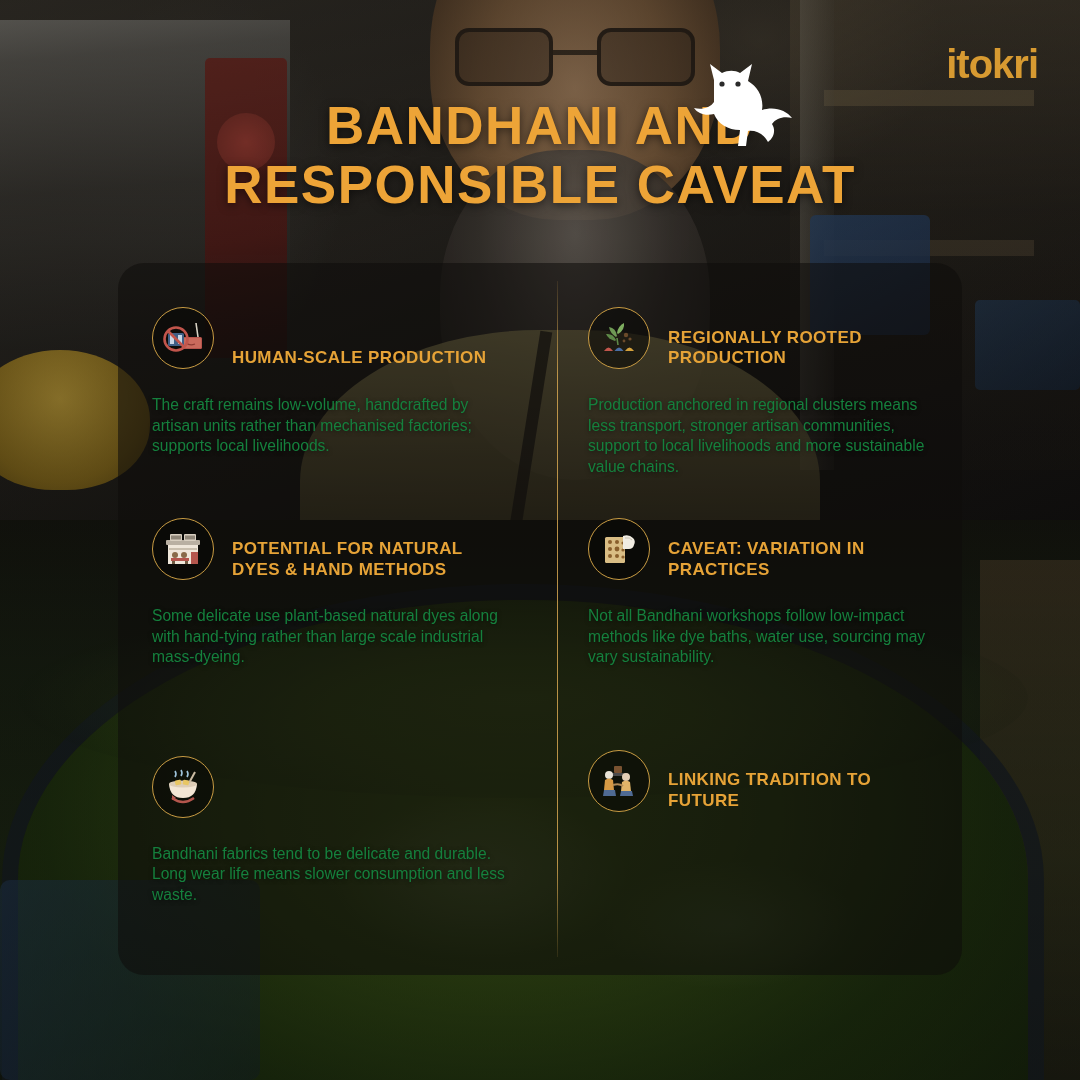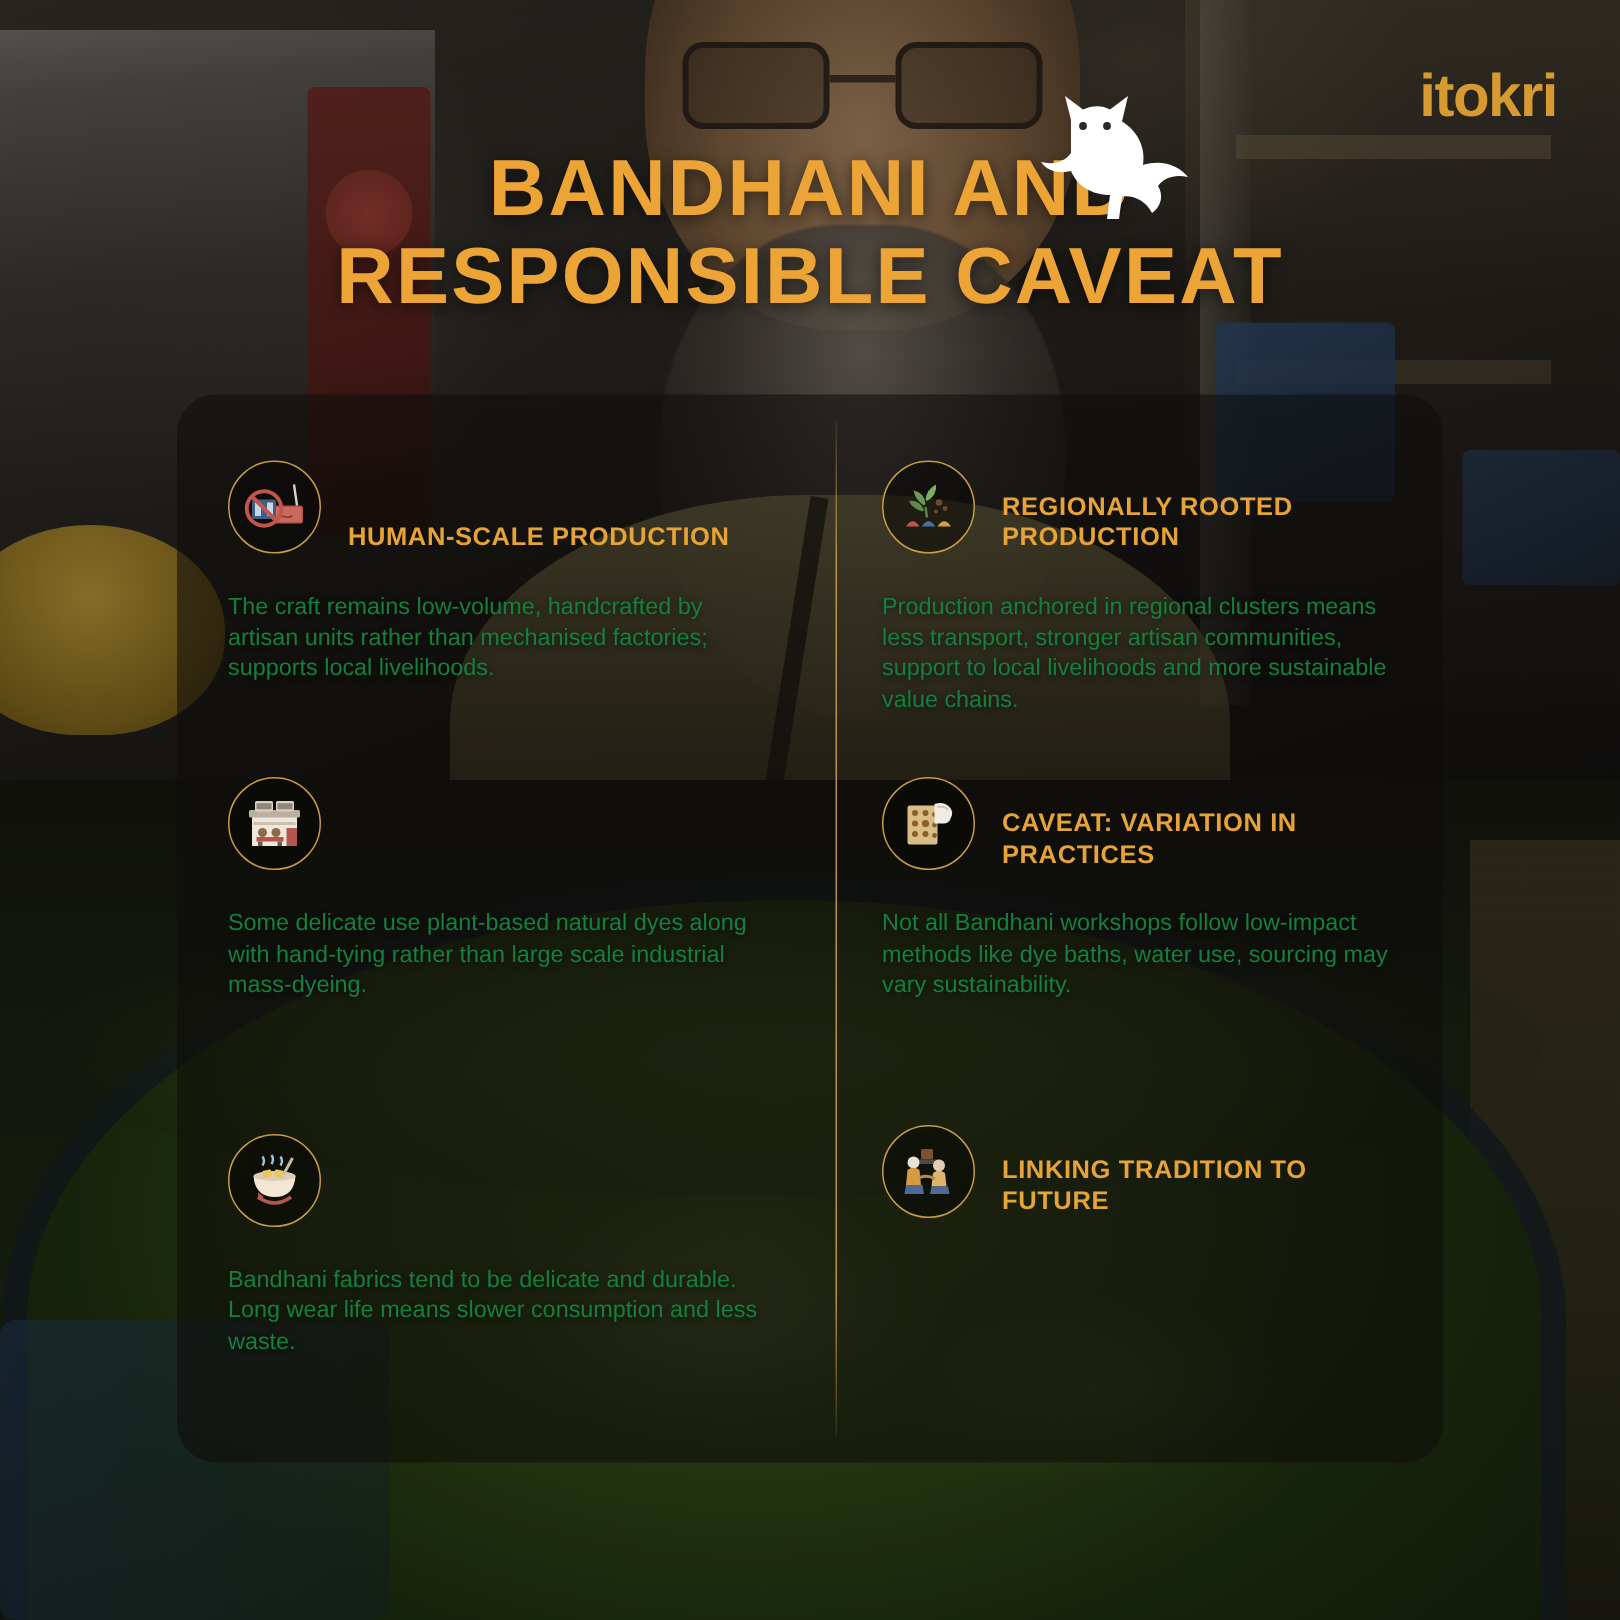--- a/index.html
+++ b/index.html
@@ -334,20 +334,21 @@
             <rect x="25" y="9.5" width="10" height="4" fill="#8f8678"></rect>
             <rect x="9" y="22" width="28" height="2" fill="#c9bfae"></rect>
             <rect x="31" y="26" width="7" height="12" fill="#b4564d"></rect>
             <circle cx="15" cy="29" r="3" fill="#8a6b4a"></circle>
             <circle cx="24" cy="29" r="3" fill="#8a6b4a"></circle>
             <rect x="11" y="32" width="18" height="3" fill="#b4564d"></rect>
             <rect x="12" y="35" width="3" height="3" fill="#6f5a42"></rect>
             <rect x="25" y="35" width="3" height="3" fill="#6f5a42"></rect>
           </svg>
         </div>
+        <div class="card-title">POTENTIAL FOR NATURAL DYES &amp; HAND METHODS</div>
       </div>
       <div class="card-body">Some delicate use plant-based natural dyes along with hand-tying rather than large scale industrial mass-dyeing.</div>
     </div>
 
     <div class="card right">
       <div class="card-head">
         <div class="icon-circle">
           <svg width="46" height="46" viewBox="0 0 46 46">
             <rect x="9" y="11" width="20" height="26" rx="1.5" fill="#d9bd84"></rect>
             <g fill="#8a5f2c">

